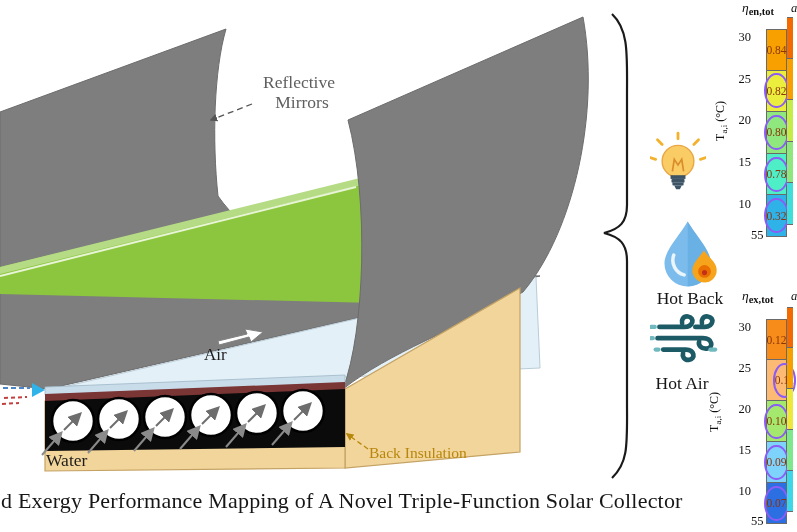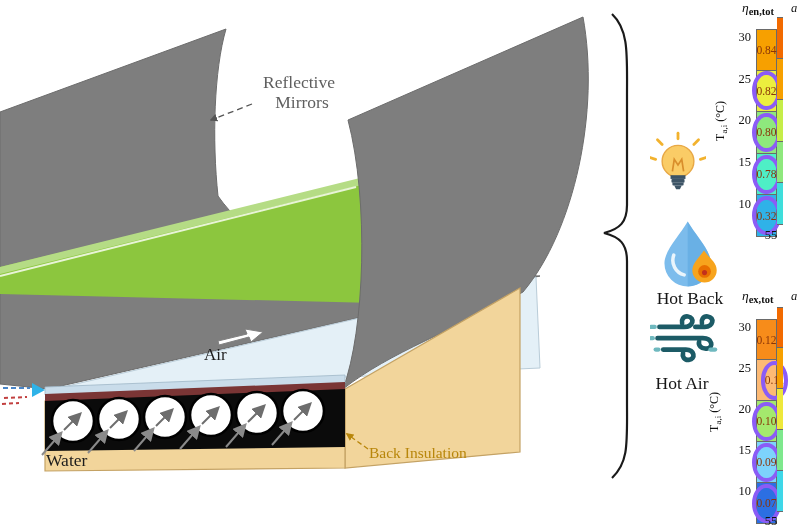--- a/index.html
+++ b/index.html
@@ -20,30 +20,30 @@
   .hm-partial{position:absolute;top:1px;left:85px;font-style:italic;font-size:12.5px;color:#111;}
   .hm-ylabel{position:absolute;transform:translate(-50%,-50%) rotate(-90deg);
              white-space:nowrap;font-size:12px;color:#111;}
   .yl-sub{font-size:9px;vertical-align:-3px;}
   .hm-rows{position:absolute;left:9px;}
   .hm-en .hm-rows{top:17px;}
   .hm-ex .hm-rows{top:19px;}
   .hm-row{display:flex;align-items:center;}
   .hm-en .hm-row{height:41.6px;}
   .hm-ex .hm-row{height:41px;}
-  .hm-ylab{width:36px;text-align:right;padding-right:5px;font-size:12.5px;color:#111;}
+  .hm-ylab{width:36px;text-align:right;padding-right:15px;font-size:12.5px;color:#111;}
   .hm-cell{width:21px;height:100%;display:flex;align-items:center;justify-content:center;
            border-left:1px solid #6a6a6a;border-right:1px solid #6a6a6a;border-bottom:1px solid #6a6a6a;
            box-sizing:border-box;margin-top:24px;}
   .hm-sliver{width:6px;height:100%;position:relative;overflow:hidden;border-bottom:1px solid #6a6a6a;box-sizing:border-box;}
   .hm-row:first-child .hm-cell,.hm-row:first-child .hm-sliver{border-top:1px solid #6a6a6a;}
   .hm-val,.hm-circle{font-size:11.5px;color:#8a3408;}
-  .hm-circle{width:31px;height:31px;border:4px solid #8b5cf6;border-radius:50%;
+  .hm-circle{width:31px;height:31px;border:2px solid #8b5cf6;border-radius:50%;
              display:flex;align-items:center;justify-content:center;text-align:center;}
-  .hm-xtick{position:absolute;left:45px;width:40px;text-align:center;font-size:12.5px;color:#111;}
+  .hm-xtick{position:absolute;left:45px;width:40px;font-size:12.5px;color:#111;}
   .hm-en .hm-xtick{top:228px;}
   .hm-ex .hm-xtick{top:226px;}
 </style>
 </head>
 <body>
 
 <div id="stage">
 
   <svg class="abs" style="left:0;top:0" width="650" height="532" viewBox="0 0 650 532">
     <defs>
@@ -266,13 +266,14 @@
           <span class="hm-ylab">10</span>
           <div class="hm-cell" style="background: rgb(44, 111, 226);">
             <div class="hm-circle">0.07</div>
           </div>
           <div class="hm-sliver" style="background: rgb(62, 215, 232);"></div>
         </div>
       </div>
     <div class="hm-xtick">55</div>
   </div>
 
+  <div id="caption">d Exergy Performance Mapping of A Novel Triple-Function Solar Collector</div>
 </div>
 
 </body></html>

